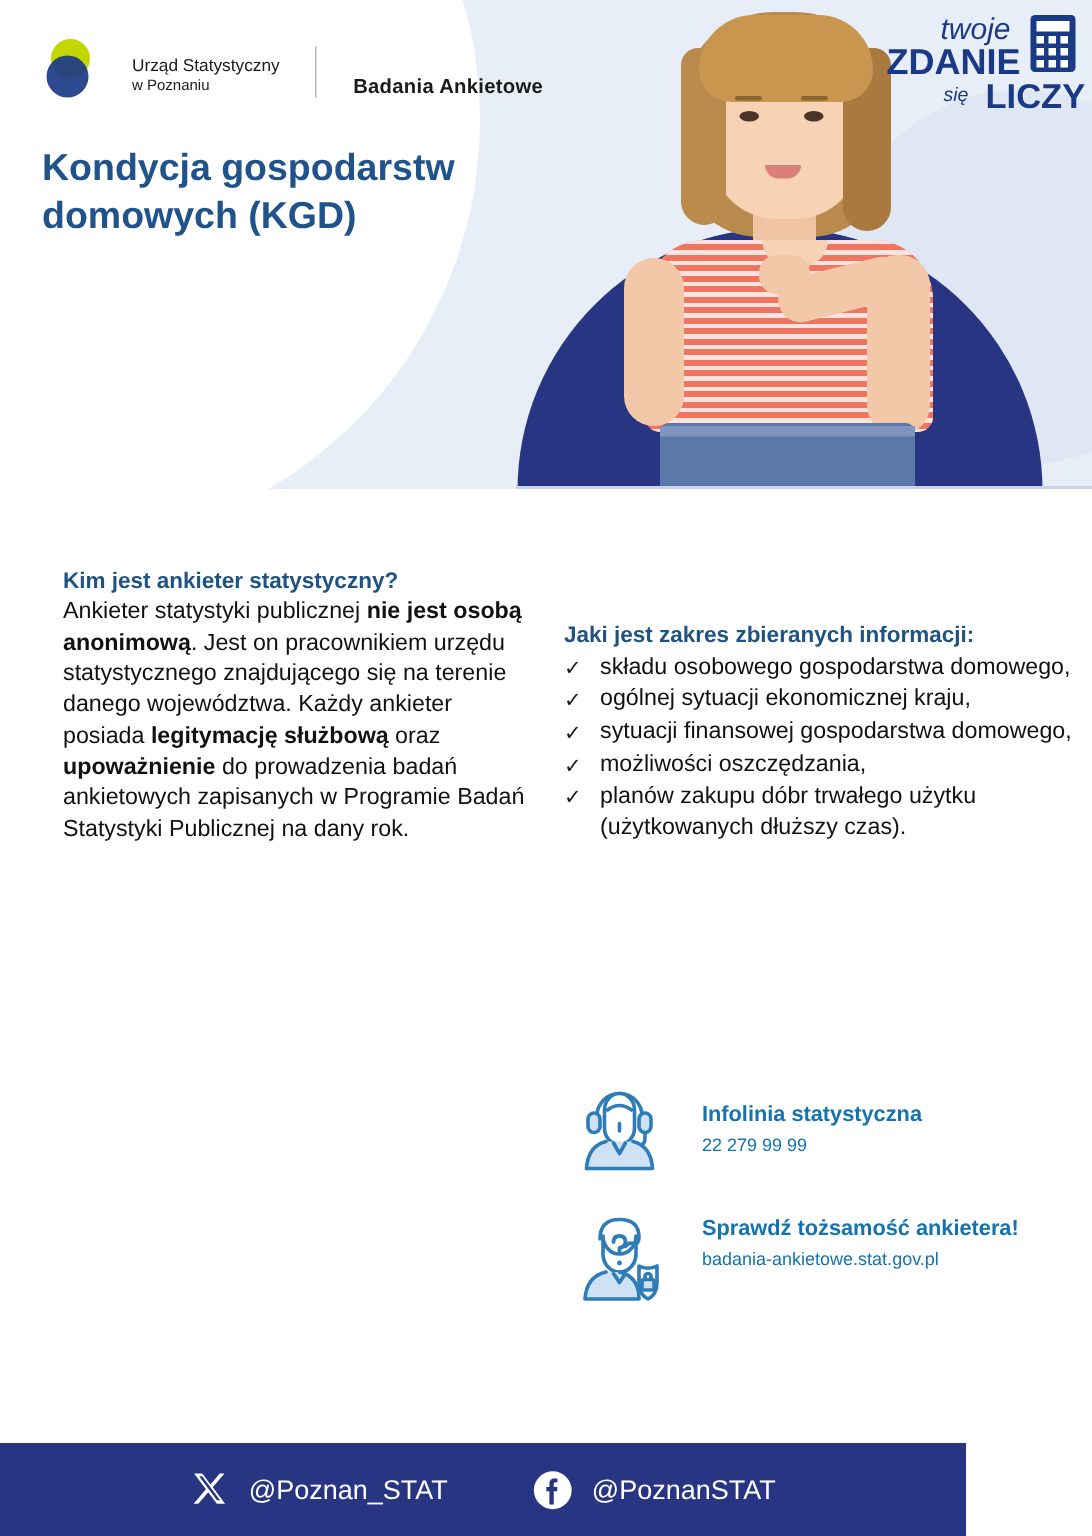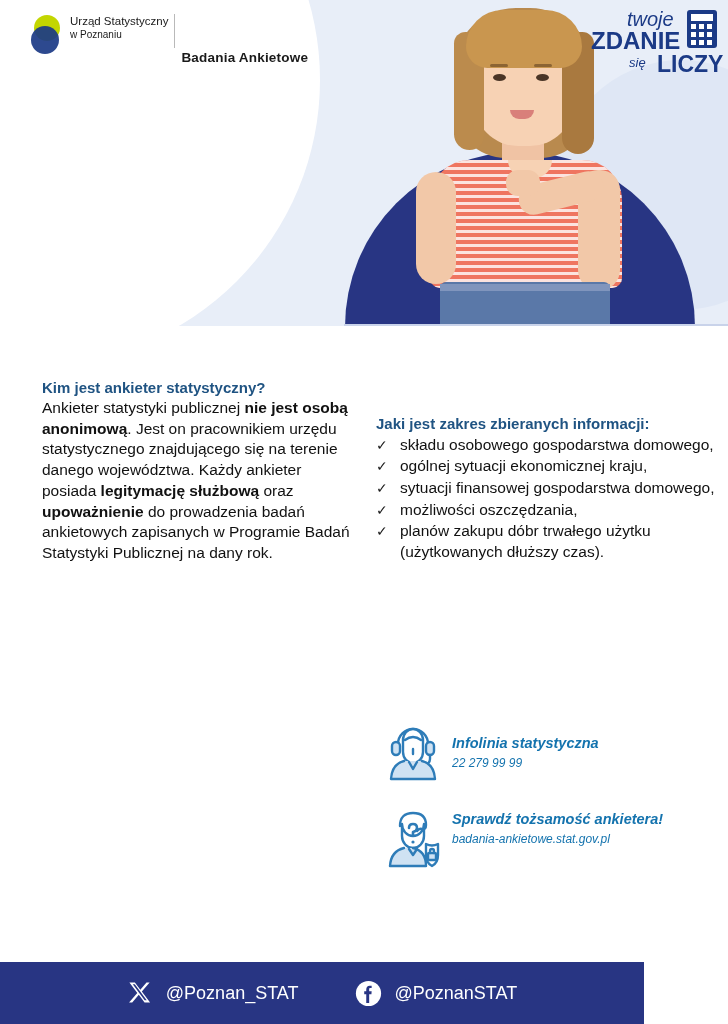--- a/index.html
+++ b/index.html
@@ -190,22 +190,22 @@
     position: absolute; left: 0; top: 2px;
     width: 100%; height: 7px;
     background: #8095bd;
   }
 
   
   .header {
     position: absolute;
     left: 28px; top: 14px;
     display: flex;
-    align-items: flex-start;
-    gap: 6px;
+    align-items: flex-end;
+    gap: 24px;
     z-index: 6;
   }
   .logo-mark {
     position: relative;
     width: 36px; height: 40px;
     flex: none;
   }
   .logo-circle-green {
     position: absolute; left: 6px; top: 1px;
     width: 26px; height: 26px;
@@ -305,23 +305,22 @@
 
   
   .contacts {
     position: absolute;
     left: 382px; top: 716px;
     width: 340px;
   }
   .contact-row {
     display: flex;
     align-items: flex-start;
-    gap: 8px;
+    gap: 24px;
     margin-bottom: 20px;
-    font-style: italic;
   }
   .contact-icon { flex: none; width: 62px; height: 68px; }
   .contact-text { padding-top: 18px; }
   .contact-title {
     font-size: 14.5px;
     font-weight: bold;
     color: #1473ae;
     line-height: 1.3;
   }
   .contact-sub {
@@ -421,20 +420,21 @@
       <rect x="122" y="20" width="5" height="5" fill="#ffffff"></rect>
       <rect x="106" y="28" width="5" height="5" fill="#ffffff"></rect>
       <rect x="114" y="28" width="5" height="5" fill="#ffffff"></rect>
       <rect x="122" y="28" width="5" height="5" fill="#ffffff"></rect>
       <rect x="106" y="36" width="5" height="5" fill="#ffffff"></rect>
       <rect x="114" y="36" width="5" height="5" fill="#ffffff"></rect>
       <rect x="122" y="36" width="5" height="5" fill="#ffffff"></rect>
     </g>
   </svg>
 
+  <div class="main-title">Kondycja gospodarstw domowych (KGD)</div>
 
   <div class="body-left">
 
 
 
     <div class="block">
       <div class="sec-head">Kim jest ankieter statystyczny?</div>
       <div class="sec-body">
         <span>Ankieter statystyki publicznej </span><b>nie jest osobą anonimową</b><span>. Jest on pracownikiem urzędu statystycznego znajdującego się na terenie danego województwa. Każdy ankieter posiada </span><b>legitymację służbową</b><span> oraz </span><b>upoważnienie</b><span> do prowadzenia badań ankietowych zapisanych w Programie Badań Statystyki Publicznej na dany rok.</span>
       </div>

